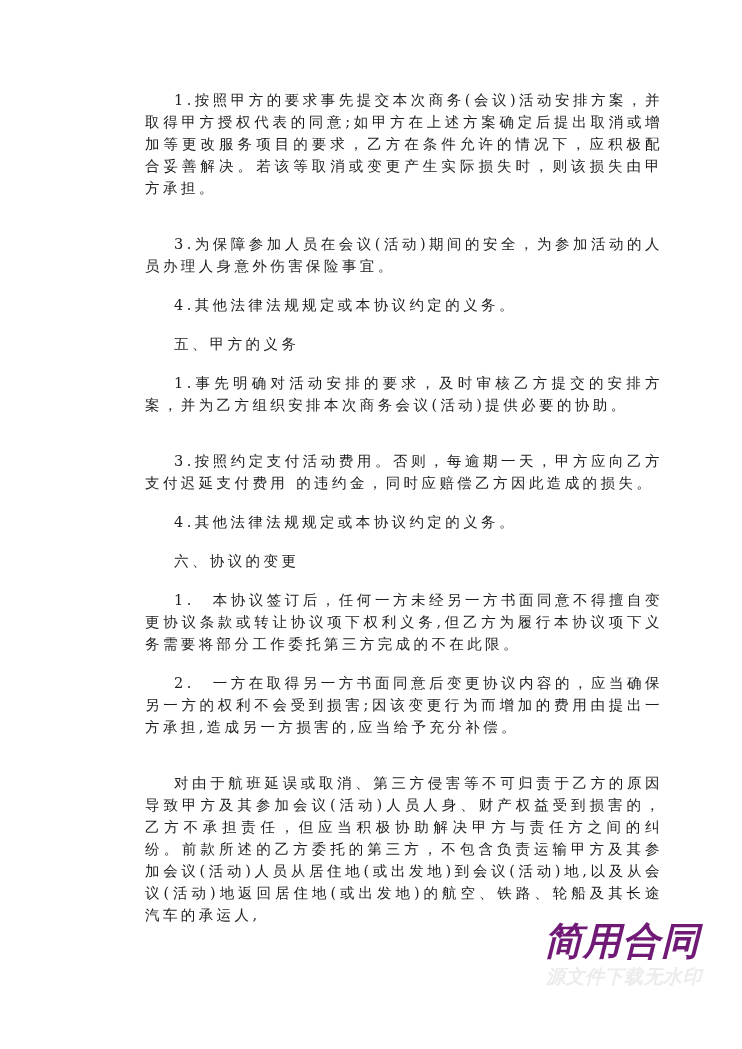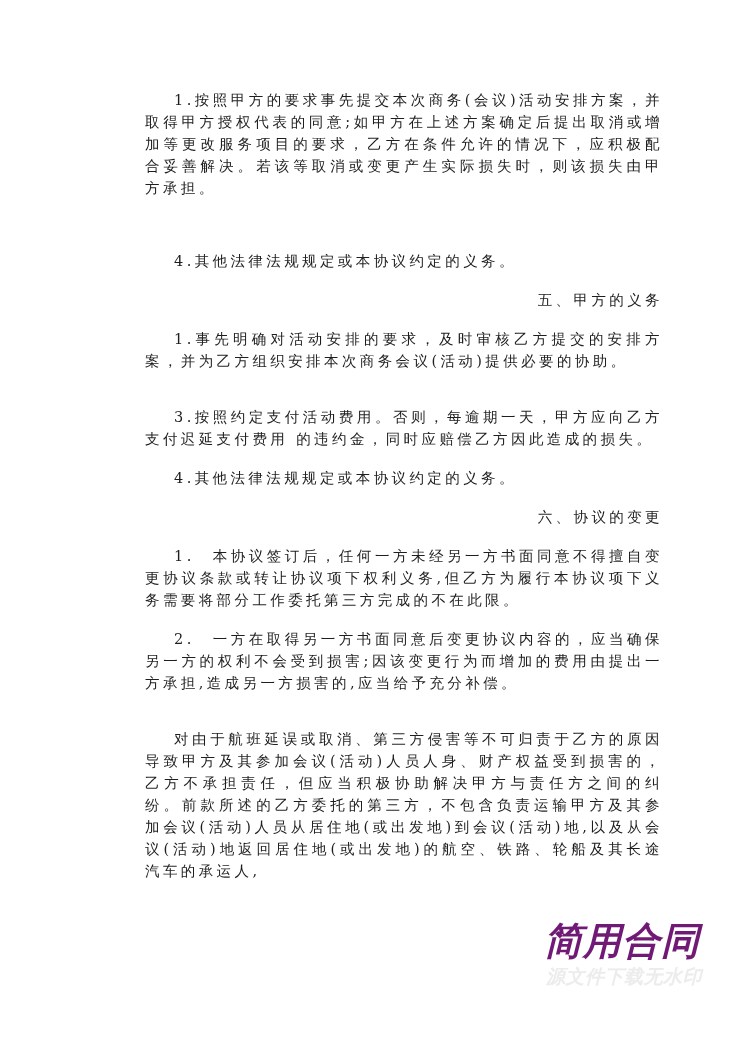--- a/index.html
+++ b/index.html
@@ -3,36 +3,37 @@
 <meta charset="utf-8">
 <style>
   html, body { margin: 0; padding: 0; background: #ffffff; }
   body { width: 742px; height: 1049px; position: relative; overflow: hidden;
          font-family: "DejaVu Serif", "Liberation Serif", serif; color: #1e1e1e; }
   .page { position: absolute; left: 0; top: 0; width: 742px; height: 1049px; margin-left: 32px; }
   .content { position: absolute; left: 113px; top: 89px; width: 518px; }
   .para { margin: 0; font-size: 14.5px; line-height: 22px; letter-spacing: 3.4px;
           text-indent: 29px; text-align: justify; text-align-last: left; word-break: break-all; }
   .gap { height: 17px; }
-  .heading { margin: 0; font-size: 14.5px; line-height: 22px; letter-spacing: 3.4px; text-indent: 29px; text-align: right; }
+  .heading { margin: 0; font-size: 14.5px; line-height: 22px; letter-spacing: 3.4px; text-indent: 29px; }
   .wm1 { position: absolute; left: 512px; top: 921px; width: 180px; font-family: "DejaVu Sans", sans-serif;
          font-weight: bold; font-style: italic; font-size: 38px; line-height: 40px; color: #701a75;
          letter-spacing: 1px; white-space: nowrap; }
   .wm2 { position: absolute; left: 514px; top: 966px; font-family: Liberation Mono, monospace;
          font-weight: bold; font-style: italic; font-size: 19px; line-height: 24px; color: #ececec;
          letter-spacing: 0.5px; white-space: nowrap; }
 </style>
 </head>
 <body>
 
 <div class="page">
   <div class="content">
     <p class="para">1.按照甲方的要求事先提交本次商务(会议)活动安排方案，并取得甲方授权代表的同意;如甲方在上述方案确定后提出取消或增加等更改服务项目的要求，乙方在条件允许的情况下，应积极配合妥善解决。若该等取消或变更产生实际损失时，则该损失由甲方承担。</p>
     <div class="gap"></div>
     <div class="gap"></div>
+    <p class="para">3.为保障参加人员在会议(活动)期间的安全，为参加活动的人员办理人身意外伤害保险事宜。</p>
     <div class="gap"></div>
     <p class="para">4.其他法律法规规定或本协议约定的义务。</p>
     <div class="gap"></div>
     <p class="heading">五、甲方的义务</p>
     <div class="gap"></div>
     <p class="para">1.事先明确对活动安排的要求，及时审核乙方提交的安排方案，并为乙方组织安排本次商务会议(活动)提供必要的协助。</p>
     <div class="gap"></div>
     <div class="gap"></div>
     <p class="para">3.按照约定支付活动费用。否则，每逾期一天，甲方应向乙方支付迟延支付费用 的违约金，同时应赔偿乙方因此造成的损失。</p>
     <div class="gap"></div>

